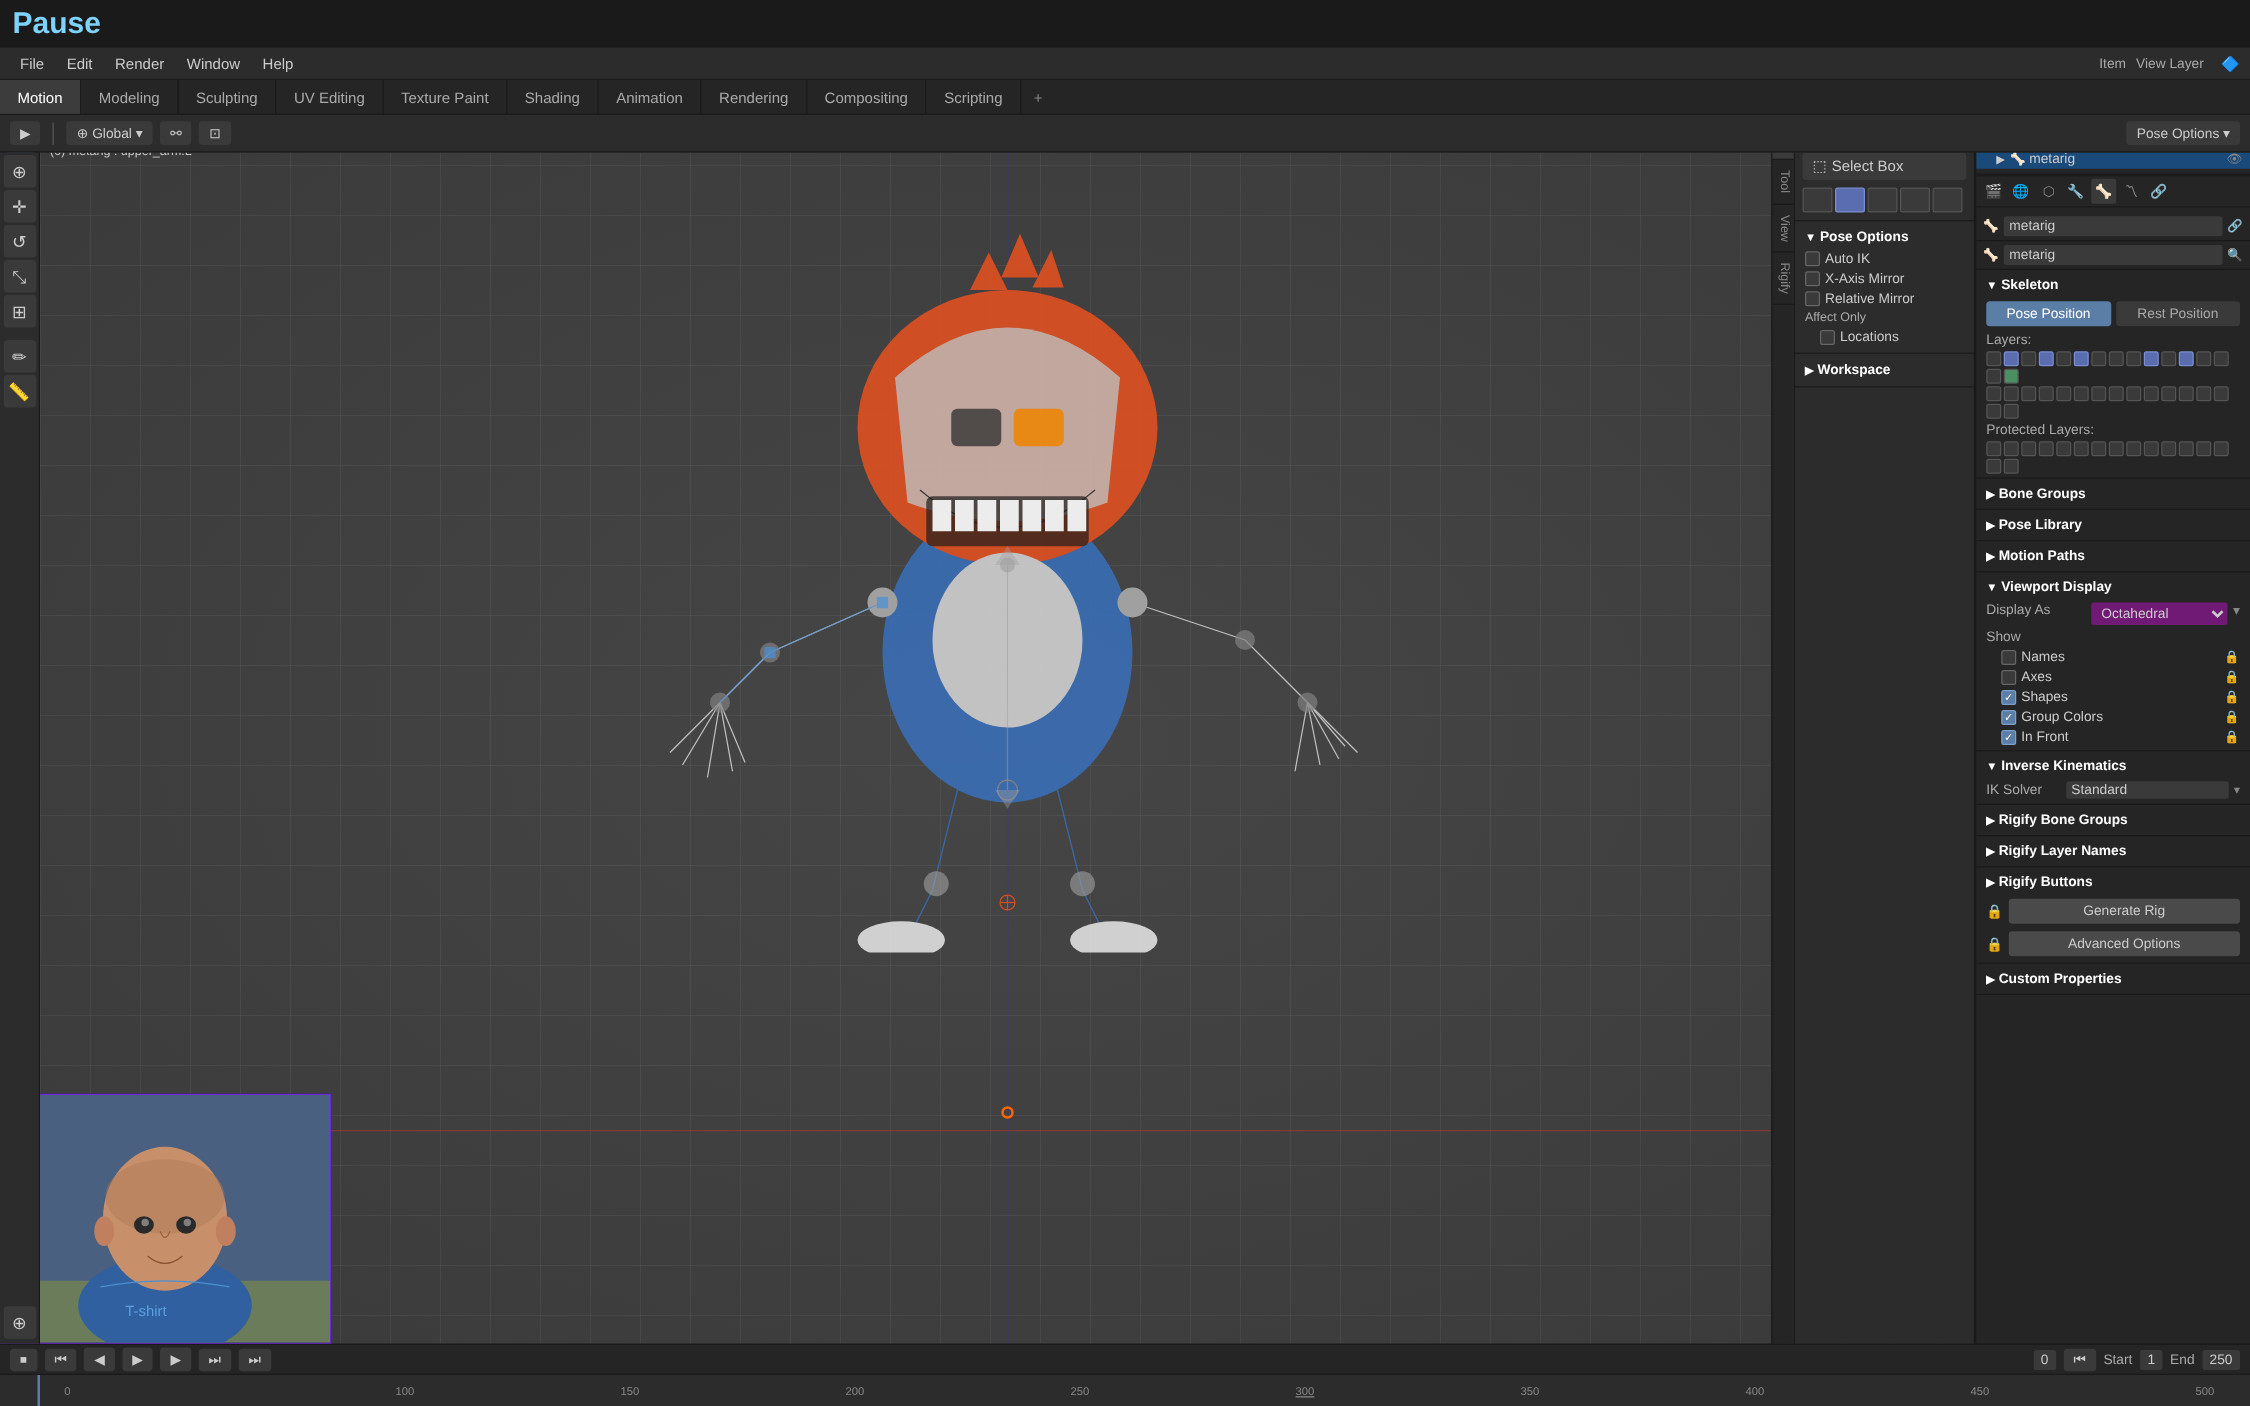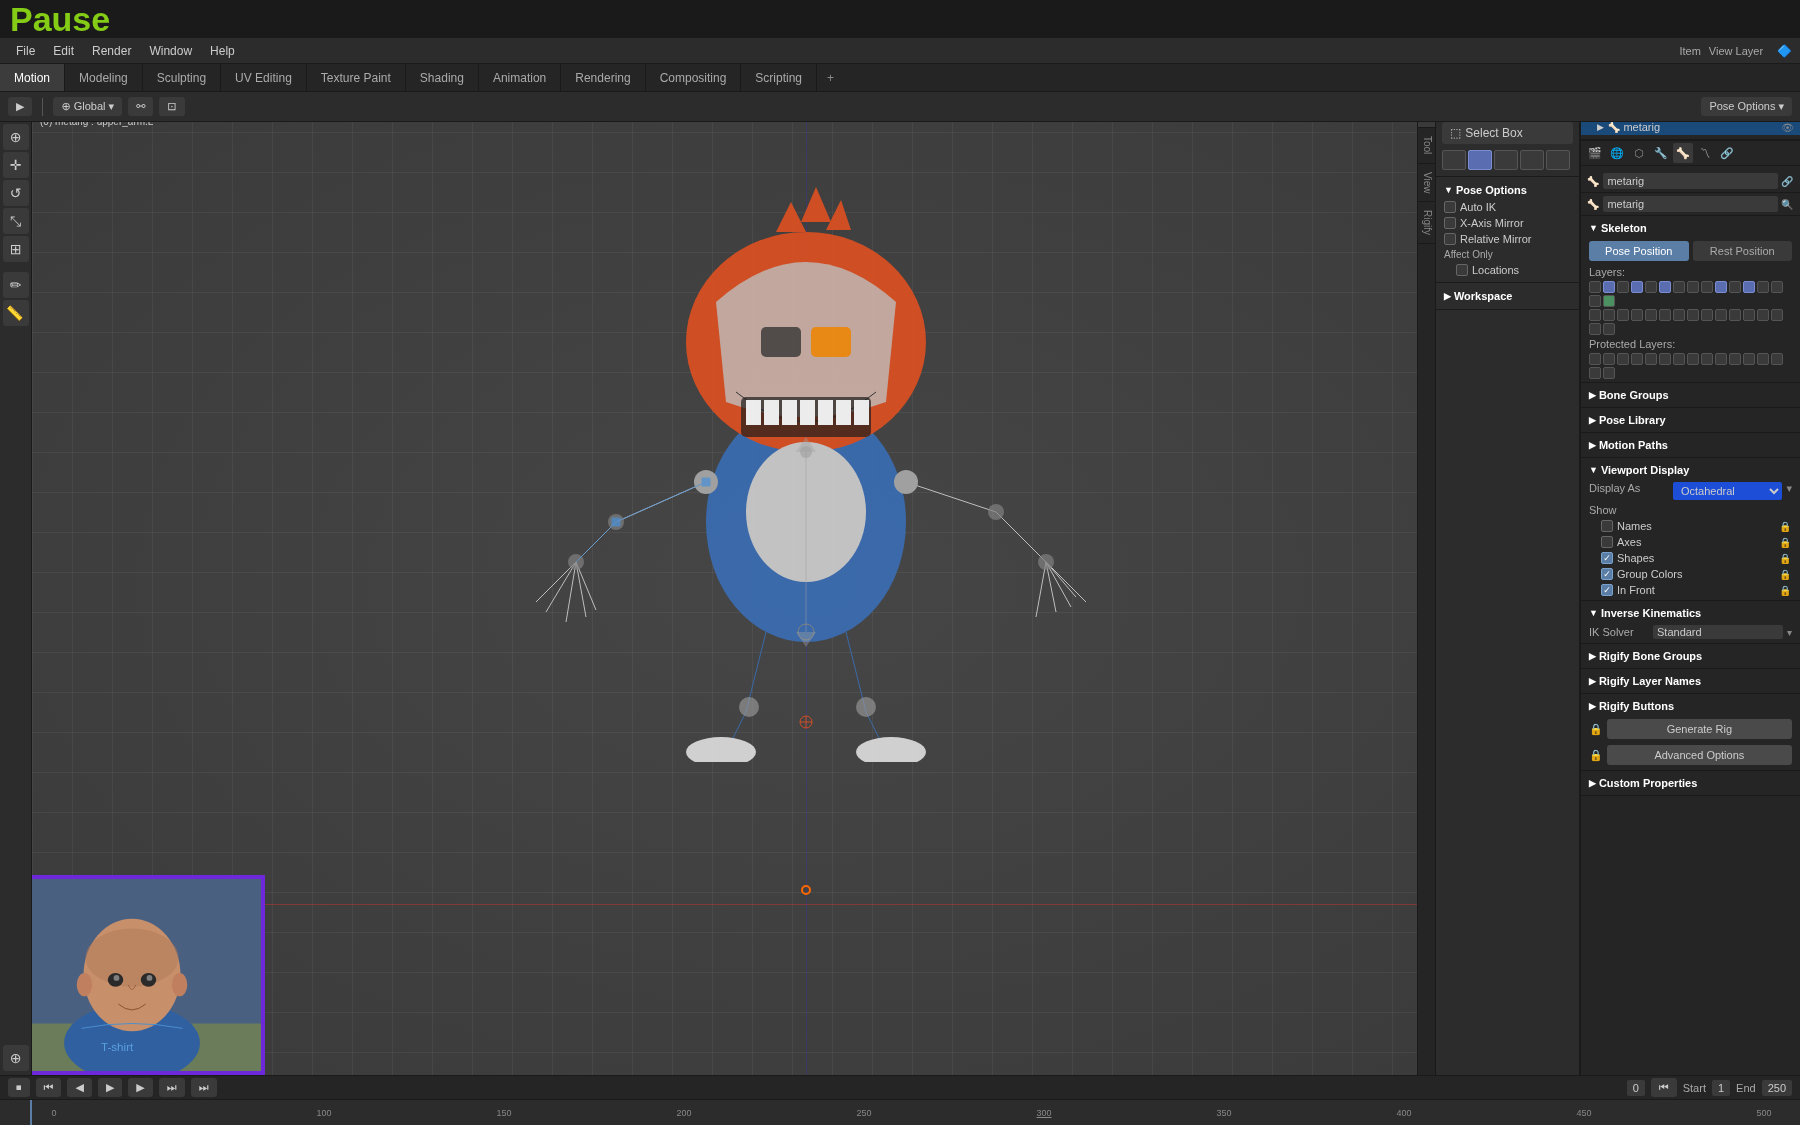--- a/index.html
+++ b/index.html
@@ -19,23 +19,23 @@
       position: absolute;
       top: 0; left: 0; right: 0;
       height: 38px;
       background: #1a1a1a;
       display: flex;
       align-items: center;
       padding: 0 10px;
       z-index: 100;
     }
     #title-bar .pause-text {
-      font-size: 34px;
+      font-size: 24px;
       font-weight: bold;
-      color: #84cc16;
+      color: #7dd3fc;
     }
 
     
     #menu-bar {
       position: absolute;
       top: 38px; left: 0; right: 0;
       height: 26px;
       background: #2c2c2c;
       display: flex;
       align-items: center;
@@ -333,21 +333,21 @@
       text-align: center;
       border-radius: 3px;
       cursor: pointer;
       font-size: 11px;
     }
     .pose-btn.active { background: #5b7ea6; color: #fff; }
     .pose-btn.inactive { background: #3a3a3a; color: #aaa; }
 
     .display-select {
       flex: 1;
-      background: #1d4ed8;
+      background: #701a75;
       border: none;
       color: #ccc;
       padding: 2px 4px;
       border-radius: 2px;
       font-size: 11px;
       cursor: pointer;
     }
 
     .generate-btn {
       background: #4a4a4a;
@@ -407,21 +407,21 @@
     }
 
     
     #webcam-overlay {
       position: absolute;
       bottom: 50px;
       left: 0;
       width: 265px;
       height: 200px;
       background: #1a1a1a;
-      border: 4px solid #6d28d9;
+      border: 1px solid #6d28d9;
       overflow: hidden;
       z-index: 80;
     }
     #webcam-label {
       position: absolute;
       top: 0; left: 0;
       background: rgba(0,0,0,0.6);
       color: #fff;
       font-size: 11px;
       padding: 1px 6px;

